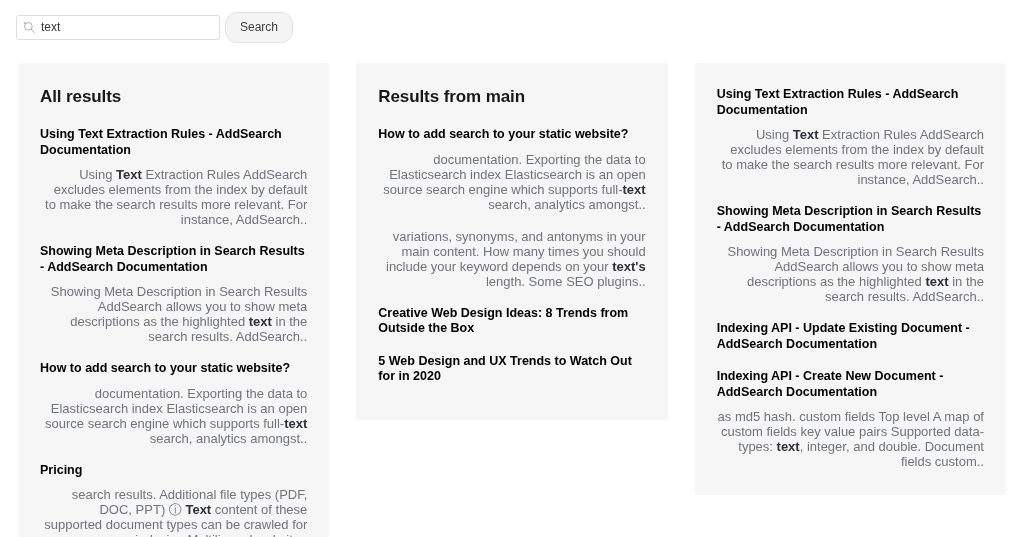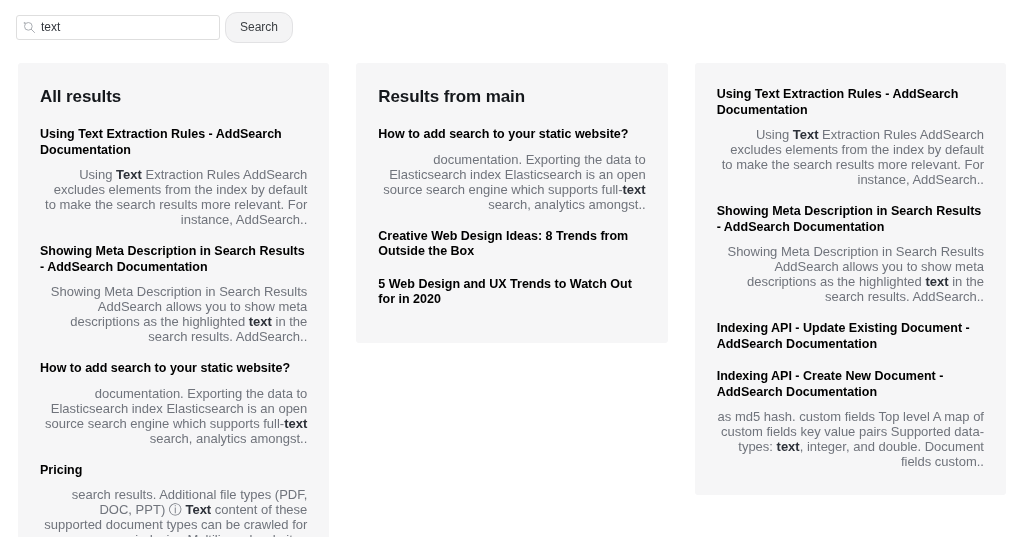--- a/index.html
+++ b/index.html
@@ -165,20 +165,21 @@
   </section>
 
   <section class="result-card">
     <h2 class="card-title">Results from main</h2>
     <ul class="results-list">
         <li class="result-item">
           <div class="result-title">How to add search to your static website?</div>
           <p class="result-snippet"><span>documentation. Exporting the data to Elasticsearch index Elasticsearch is an open source search engine which supports full-</span><b>text</b><span> search, analytics amongst..</span></p>
         </li>
         <li class="result-item">
+          <p class="result-snippet"><span>variations, synonyms, and antonyms in your main content. How many times you should include your keyword depends on your </span><b>text's</b><span> length. Some SEO plugins..</span></p>
         </li>
         <li class="result-item">
           <div class="result-title">Creative Web Design Ideas: 8 Trends from Outside the Box</div>
         </li>
         <li class="result-item">
           <div class="result-title">5 Web Design and UX Trends to Watch Out for in 2020</div>
         </li>
       </ul>
   </section>
 

